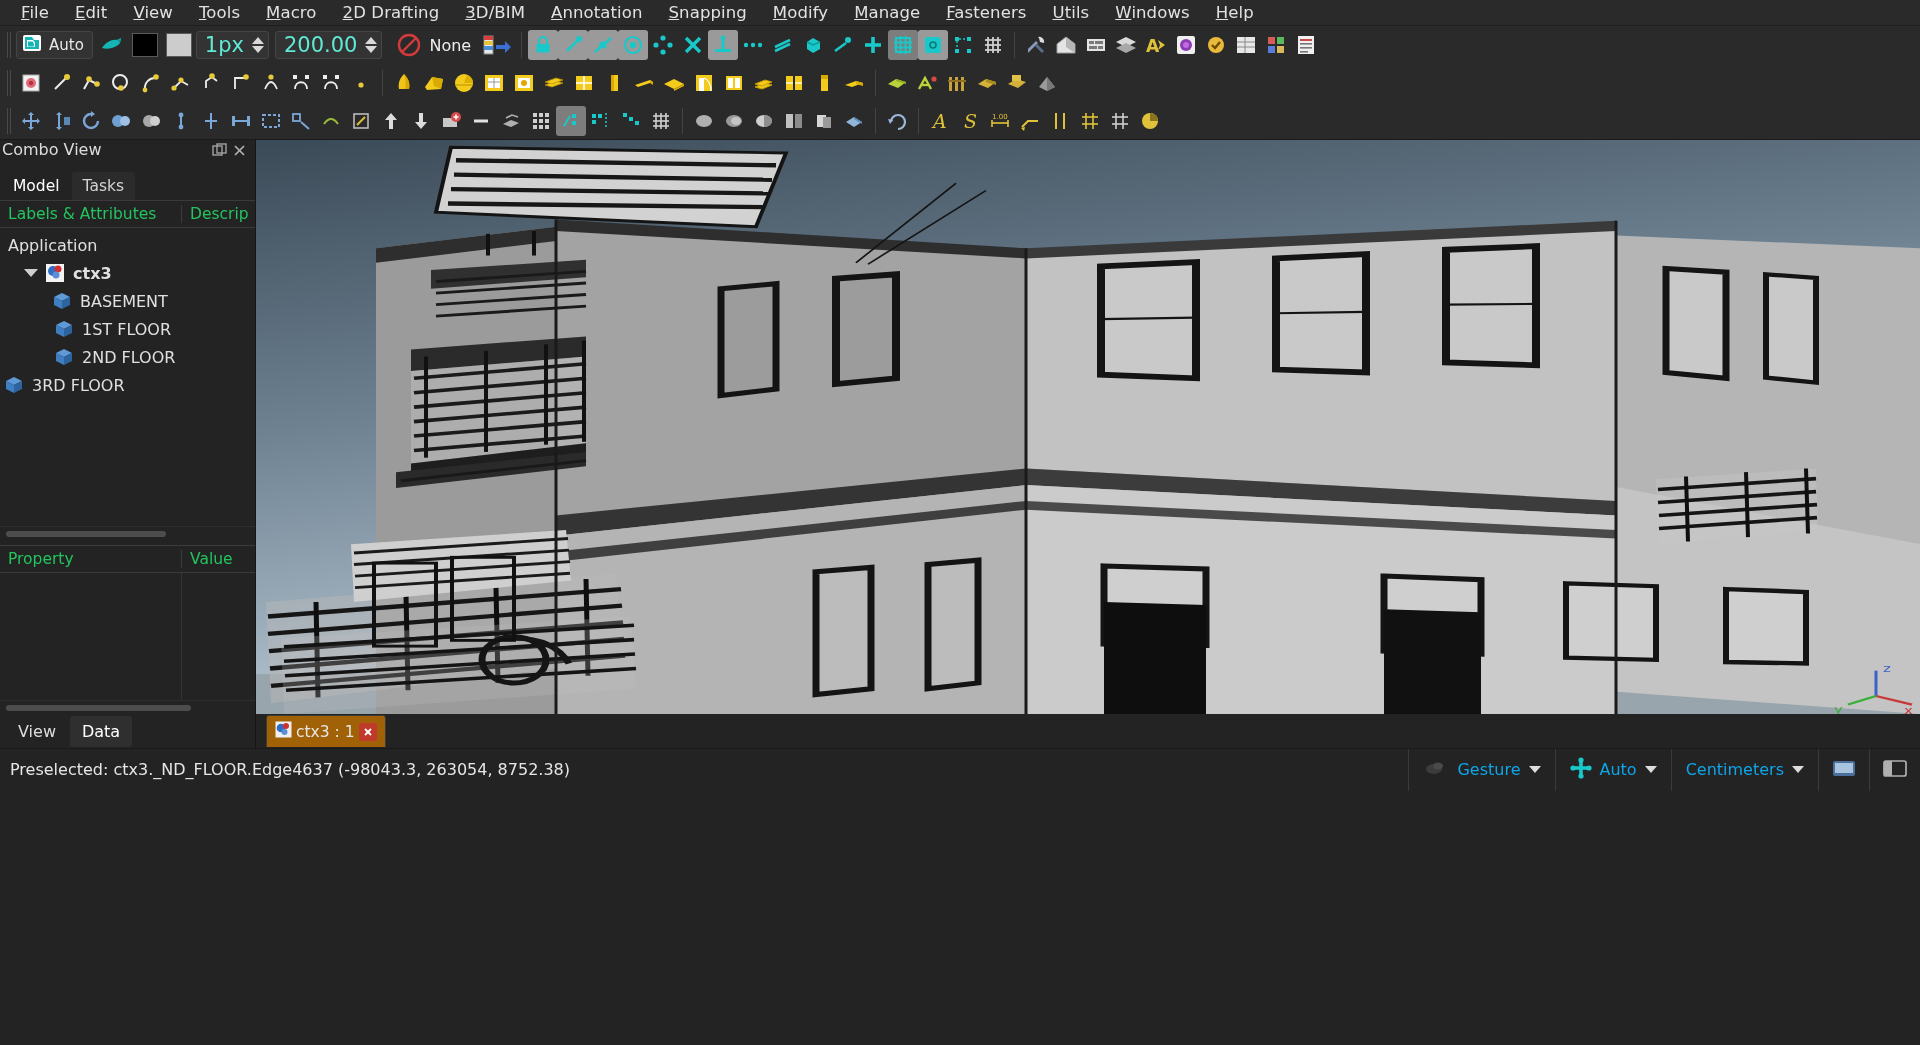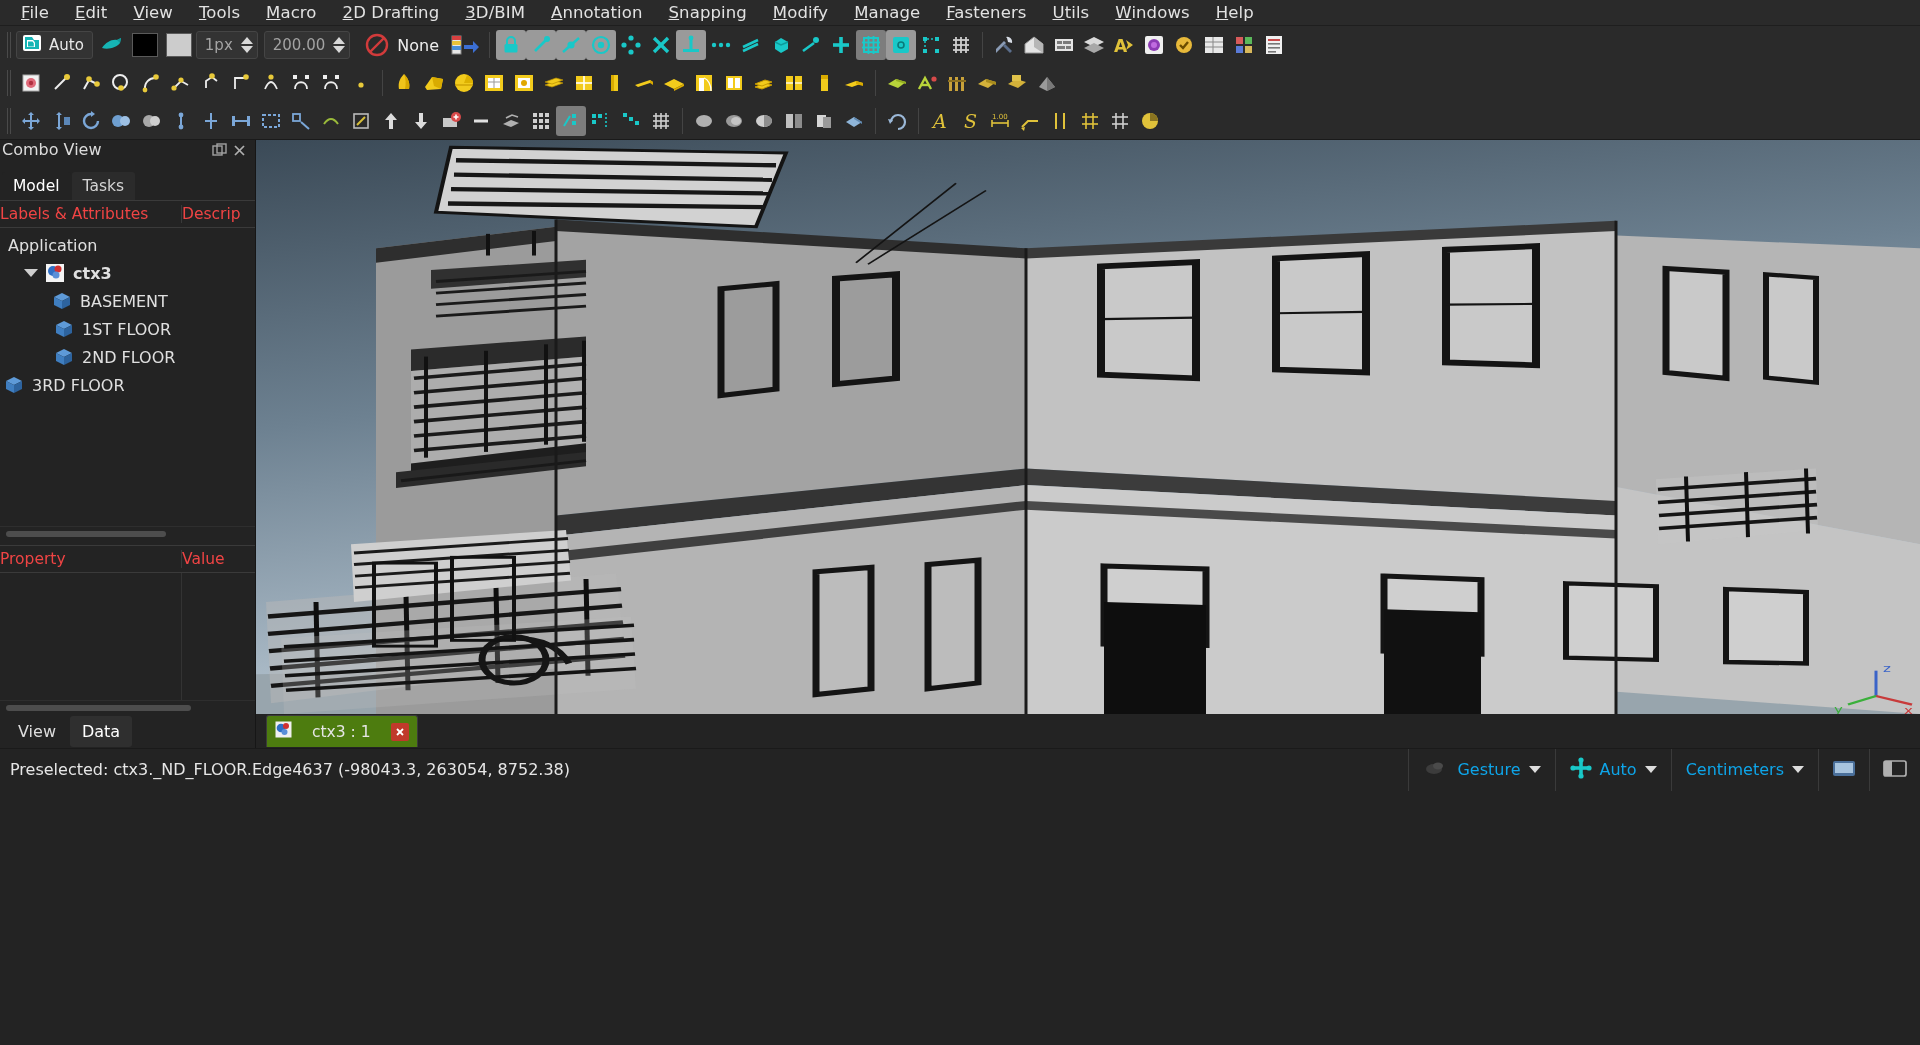--- a/index.html
+++ b/index.html
@@ -45,21 +45,21 @@
   .tw-combo {
     height: 28px; background:#333; border:1px solid #454545; border-radius:3px;
     display:flex; align-items:center; padding: 0 8px 0 4px; gap:6px; margin-right:5px;
   }
   .tw-combo .lbl { font-size: 15px; color:#e8e8e8; }
   .swatch { width:26px; height:24px; border:1px solid #5a5a5a; }
   .spin {
     height: 28px; background:#333; border:1px solid #454545; border-radius:3px;
     display:flex; align-items:center; margin-right:6px;
   }
-  .spin .val { font-size: 15px; color:#a3a3a3; padding: 0 8px; min-width: 26px; text-align:left; }
+  .spin .val { font-size: 21px; color:#5eead4; padding: 0 8px; min-width: 26px; text-align:left; }
   .spin .arrows { display:flex; flex-direction:column; justify-content:center; padding-right:4px; gap:2px;}
   .arw { width:0;height:0;border-left:6px solid transparent;border-right:6px solid transparent; }
   .arw.up { border-bottom:7px solid #d8d8d8; }
   .arw.dn { border-top:7px solid #d8d8d8; }
   .nonebox { display:flex; align-items:center; gap:7px; padding: 0 8px; }
   .nonebox .lbl { font-size:16px; color:#eee; }
 
   
   .body { flex:1 1 auto; display:flex; min-height:0; }
 
@@ -70,21 +70,21 @@
   .dock-title .t { font-size:16px; color:#dcdcdc; flex:1; }
   .dock-title .ic { width:20px;height:20px;display:flex;align-items:center;justify-content:center;opacity:.85; }
   .tabrow { display:flex; padding-left:2px; height:30px; align-items:flex-end; gap:1px; }
   .vtab {
     font-size:15.5px; padding: 5px 11px 5px 11px; border-radius:3px 3px 0 0;
     background:#2b2b2b; color:#d4d4d4;
   }
   .vtab.sel { background:#232323; color:#fff; }
   .hdrrow { display:flex; height:28px; align-items:center; background:#232323;
     border-top:1px solid #3a3a3a; border-bottom:1px solid #3a3a3a; }
-  .hdrcell { font-size:15.5px; color:#ef4444; }
+  .hdrcell { font-size:15.5px; color:#22c55e; padding-left:8px; }
   .hdrcell.c1 { width:182px; border-right:1px solid #3a3a3a; }
   .hdrcell.c2 { flex:1; overflow:hidden; white-space:nowrap; }
   .tree { flex: 0 0 auto; padding-top:3px; }
   .trow { height:28px; display:flex; align-items:center; font-size:16px; color:#e0e0e0; padding-left:4px; }
   .trow.root { padding-left:12px;align-items:center; }
   .caret { width:0;height:0;border-left:7px solid transparent;border-right:7px solid transparent;
            border-top:8px solid #cfcfcf; margin:0 7px 0 12px; }
   .tree-icon { width:20px;height:20px;margin-right:8px;flex:0 0 auto; }
   .spacer-fill { flex:1 1 auto; }
   .hscroll { height: 14px; background:#232323; display:flex; align-items:center; padding: 0 6px;
@@ -96,21 +96,21 @@
   .propbody .lcol { width:182px; border-right:1px solid #333; }
   .bottom-tabs { height:34px; display:flex; align-items:center; gap:2px; padding-left:6px; }
   .btab { font-size:16px; padding:6px 12px; border-radius:3px; color:#ddd; }
   .btab.sel { background:#2f2f2f; color:#fff; }
 
   
   .viewarea { flex:1 1 auto; display:flex; flex-direction:column; min-width:0; background:#1e1e1e; }
   .canvas-wrap { flex:1 1 auto; position:relative; overflow:hidden; min-height:0; }
   svg.scene { position:absolute; inset:0; width:100%; height:100%; display:block; }
   .viewtabs { height:34px; background:#232323; display:flex; align-items:center; padding-left:10px; }
-  .vtab3d { display:flex; align-items:center; gap:20px; background:#4d7c0f; border:1px solid #3b3b3b;
+  .vtab3d { display:flex; align-items:center; gap:4px; background:#a16207; border:1px solid #3b3b3b;
             border-bottom:none; padding:5px 8px 5px 8px; border-radius:3px 3px 0 0; }
   .vtab3d .lbl { font-size:15.5px; color:#e6e6e6; }
   .closebox { width:18px;height:18px;background:#c0392b;display:flex;align-items:center;justify-content:center;
               border-radius:2px; }
 
   
   .statusbar { height:42px; flex:0 0 42px; background:#232323; display:flex; align-items:center;
                border-top:1px solid #1a1a1a; }
   .status-msg { flex:1 1 auto; font-size:16px; color:#e6e6e6; padding-left:10px; white-space:nowrap; }
   .st-sec { display:flex; align-items:center; gap:8px; padding: 0 14px; height:42px;

